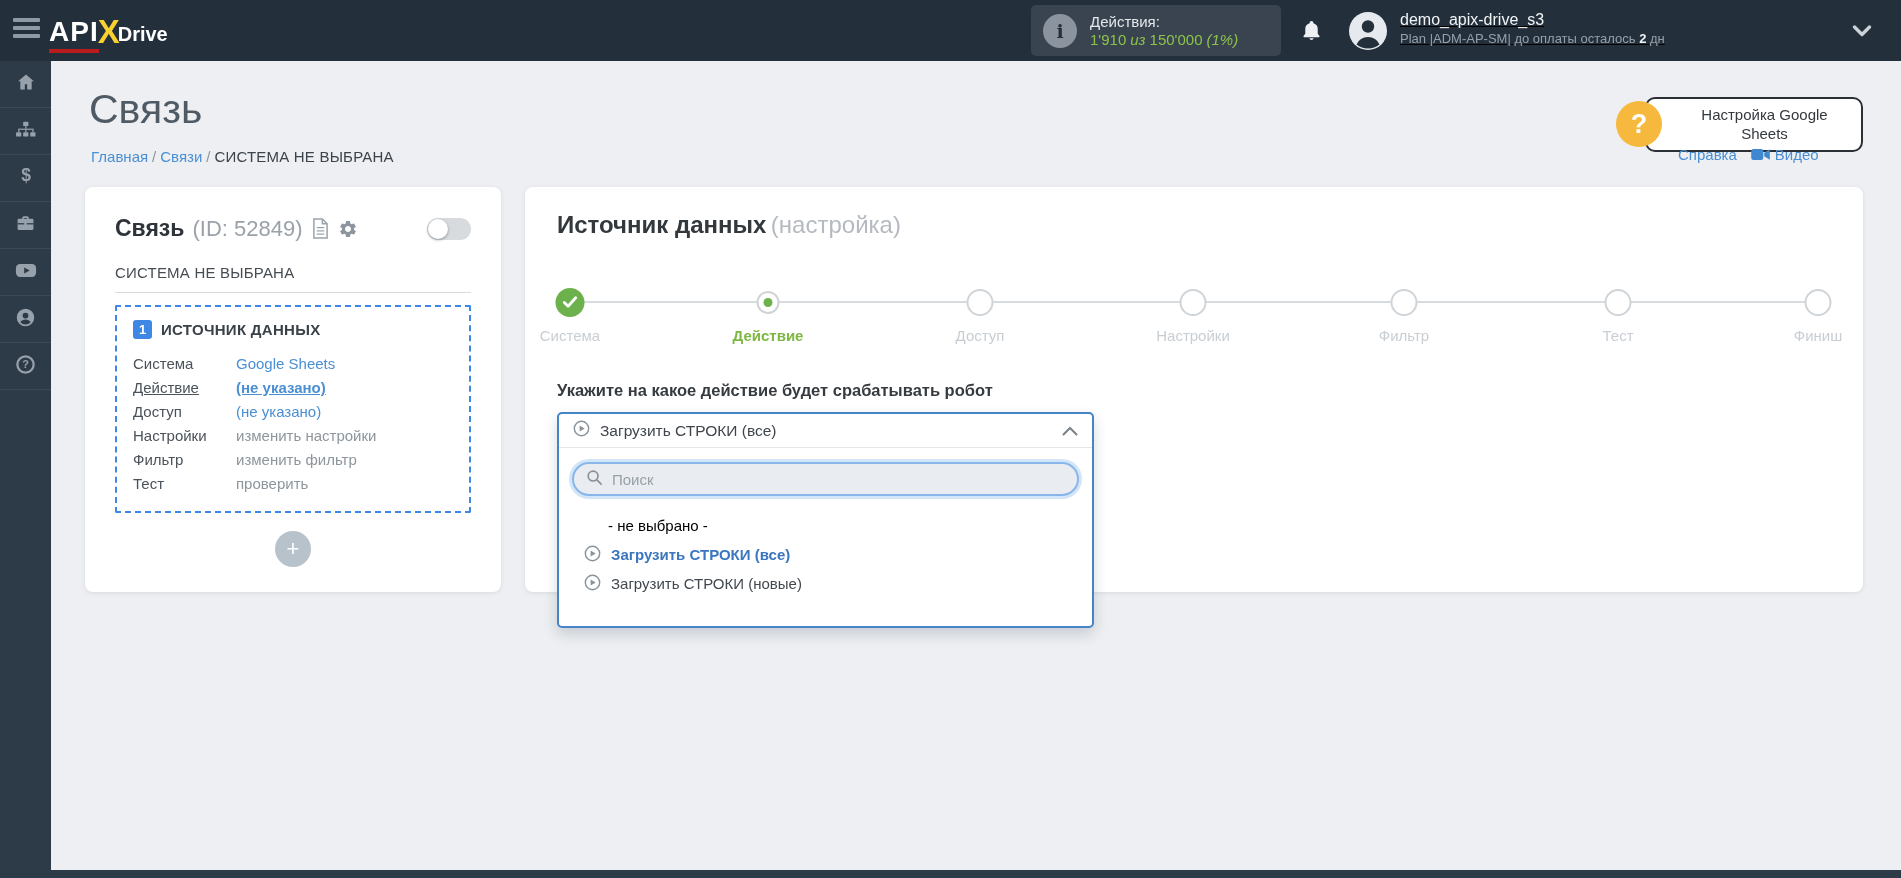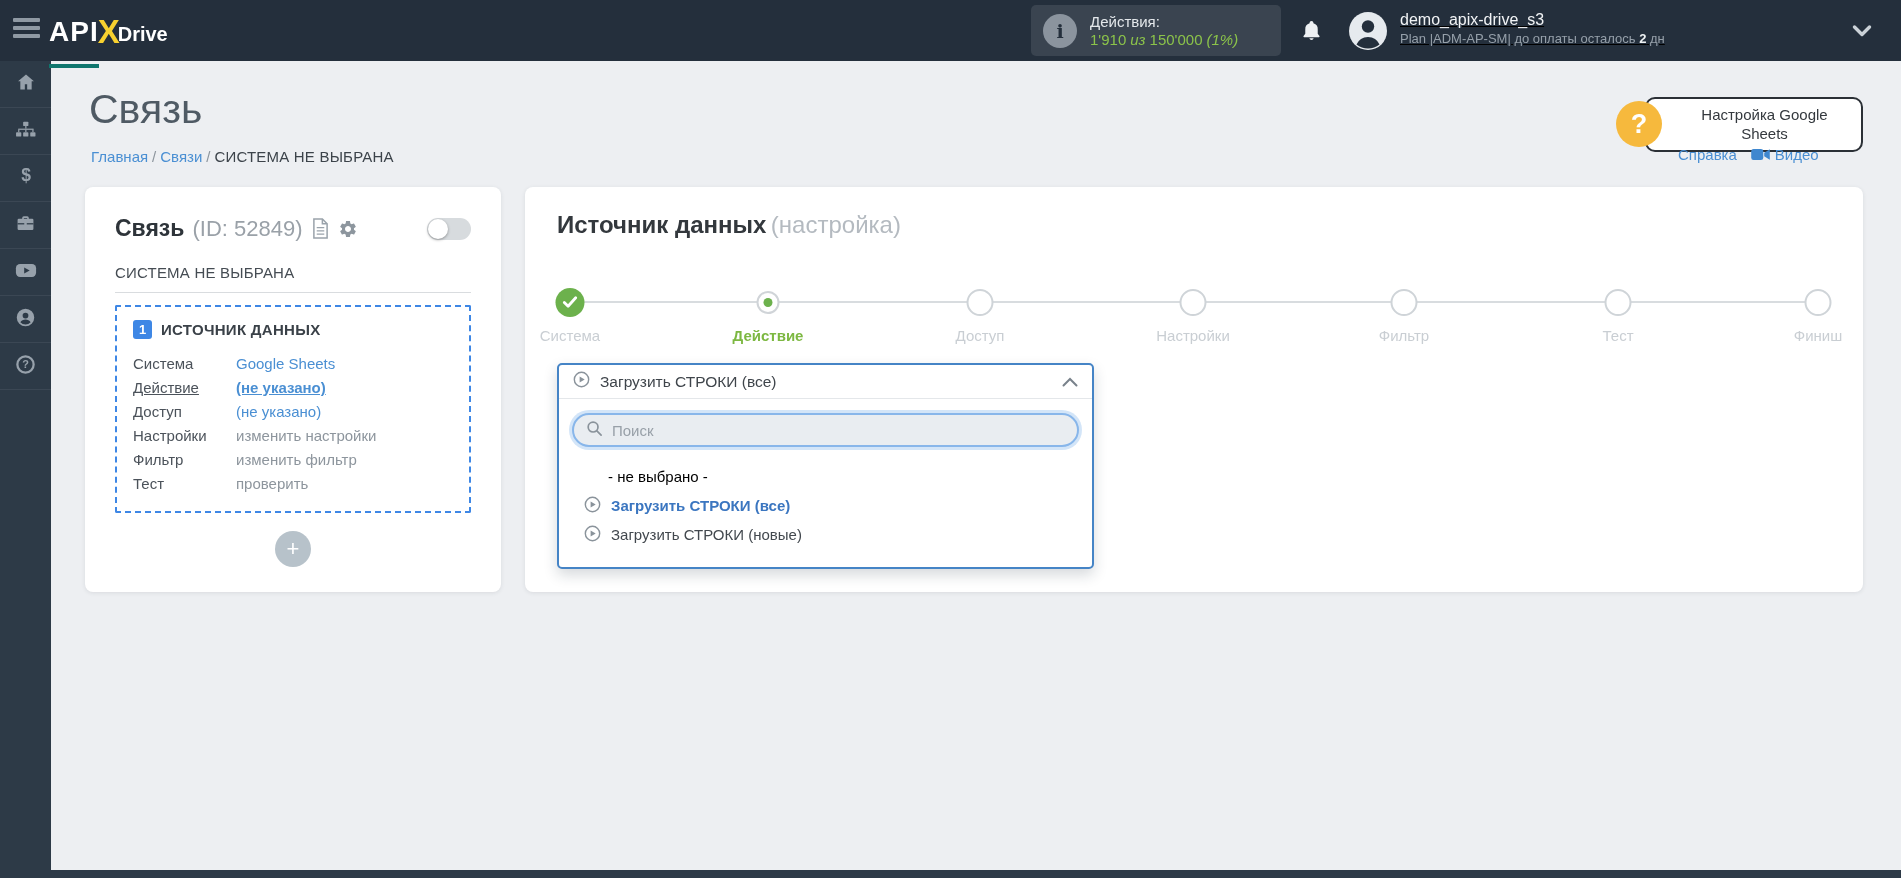--- a/index.html
+++ b/index.html
@@ -4,21 +4,21 @@
 <style>
   * { margin:0; padding:0; box-sizing:border-box; }
   html,body { width:1901px; height:878px; overflow:hidden; background:#edeff2;
               font-family:"Liberation Sans", sans-serif; }
 
   
   .topbar { position:absolute; left:0; top:0; width:1901px; height:61px; background:#242f3c; z-index:20; }
   .hamburger { position:absolute; left:13px; top:18px; width:27px; height:24px; cursor:pointer; }
   .hamburger span { display:block; height:4px; background:#8f99a3; border-radius:1px; margin-bottom:4px; }
   .logo { position:absolute; left:49px; top:11px; display:flex; align-items:baseline; cursor:pointer; }
-  .logo-api { color:#ffffff; font-size:28px; font-weight:bold; letter-spacing:1px; border-bottom:4px solid #0f766e; padding-bottom:16px;text-align:right; }
+  .logo-api { color:#ffffff; font-size:28px; font-weight:bold; letter-spacing:1px; border-bottom:4px solid #b91c1c; padding-bottom:1px;text-align:right; }
   .logo-x { color:#f8d12f; font-size:33px; font-weight:bold; margin:0 -2px 0 -1px; position:relative; top:2px; }
   .logo-drive { color:#ffffff; font-size:20px; font-weight:bold; }
 
   .counter-box { position:absolute; left:1031px; top:5px; width:250px; height:51px; background:#3a4450;
                  border-radius:5px; display:flex; align-items:center; padding-left:12px; }
   .info-circle { width:34px; height:34px; border-radius:50%; background:#8b949e; color:#242f3c;
                  font-family:"DejaVu Serif", serif; font-weight:bold; font-size:19px;
                  display:flex; align-items:center; justify-content:center; flex:0 0 auto; }
   .counter-text { margin-left:13px; line-height:18px; }
   .counter-label { color:#e4e8eb; font-size:15px; }
@@ -107,21 +107,21 @@
   .step-label { position:absolute; top:72px; transform:translateX(-50%); font-size:15px; color:#c9ced3; white-space:nowrap; }
   .step-label.active { color:#7db842; font-weight:bold; }
 
   .question { margin-top:30px; font-size:16.5px; font-weight:bold; color:#363b40; }
 
   .dropdown { margin-top:12px; width:537px; border:2px solid #4584c6; border-radius:5px; background:#ffffff;
               box-shadow:0 6px 14px rgba(30,45,60,.18); position:relative; z-index:3; }
   .dd-header { height:34px; display:flex; align-items:center; padding:0 14px; border-bottom:1px solid #e4e7ea; cursor:pointer; }
   .dd-selected { margin-left:10px; font-size:15.5px; color:#3f454b; }
   .dd-chevron { margin-left:auto; display:flex; }
-  .dd-body { padding:14px 13px 18px; }
+  .dd-body { padding:14px 13px 28px; }
   .search-pill { height:34px; border-radius:17px; background:#e9edf1; border:2px solid #88b6ea;
                  box-shadow:0 0 0 3px rgba(130,180,235,.35); display:flex; align-items:center; padding:0 12px; }
   .search-input { flex:1; margin-left:9px; background:transparent; border:none; outline:none;
                   font-size:15px; color:#3d444b; font-family:"Liberation Sans", sans-serif; caret-color:#333; }
   .search-input::placeholder { color:#98a0a8; }
   .dd-options { margin-top:15px; }
   .dd-option { height:29px; display:flex; align-items:center; font-size:15px; cursor:pointer; padding-left:12px; }
   .dd-option .opt-label { margin-left:10px; }
   .dd-option.no-icon .opt-label { margin-left:24px; }
   .opt-muted { color:#000000; }
@@ -330,20 +330,21 @@
       <div class="step-node node-pending" style="left: 668px;"></div>
       <div class="step-label" style="left: 668px;">Настройки</div>
       <div class="step-node node-pending" style="left: 879px;"></div>
       <div class="step-label" style="left: 879px;">Фильтр</div>
       <div class="step-node node-pending" style="left: 1093px;"></div>
       <div class="step-label" style="left: 1093px;">Тест</div>
       <div class="step-node node-pending" style="left: 1293px;"></div>
       <div class="step-label" style="left: 1293px;">Финиш</div>
     </div>
 
+  <div class="question">Укажите на какое действие будет срабатывать робот</div>
 
   <div class="dropdown">
     <div class="dd-header">
       <span>
         <svg width="17" height="17" viewBox="0 0 18 18">
             <circle cx="9" cy="9" r="7.6" fill="none" stroke="#8a939b" stroke-width="1.5"></circle>
             <path d="M7 5.8v6.4L12.4 9z" fill="#8a939b"></path>
           </svg>
       </span>
       <span class="dd-selected">Загрузить СТРОКИ (все)</span>

